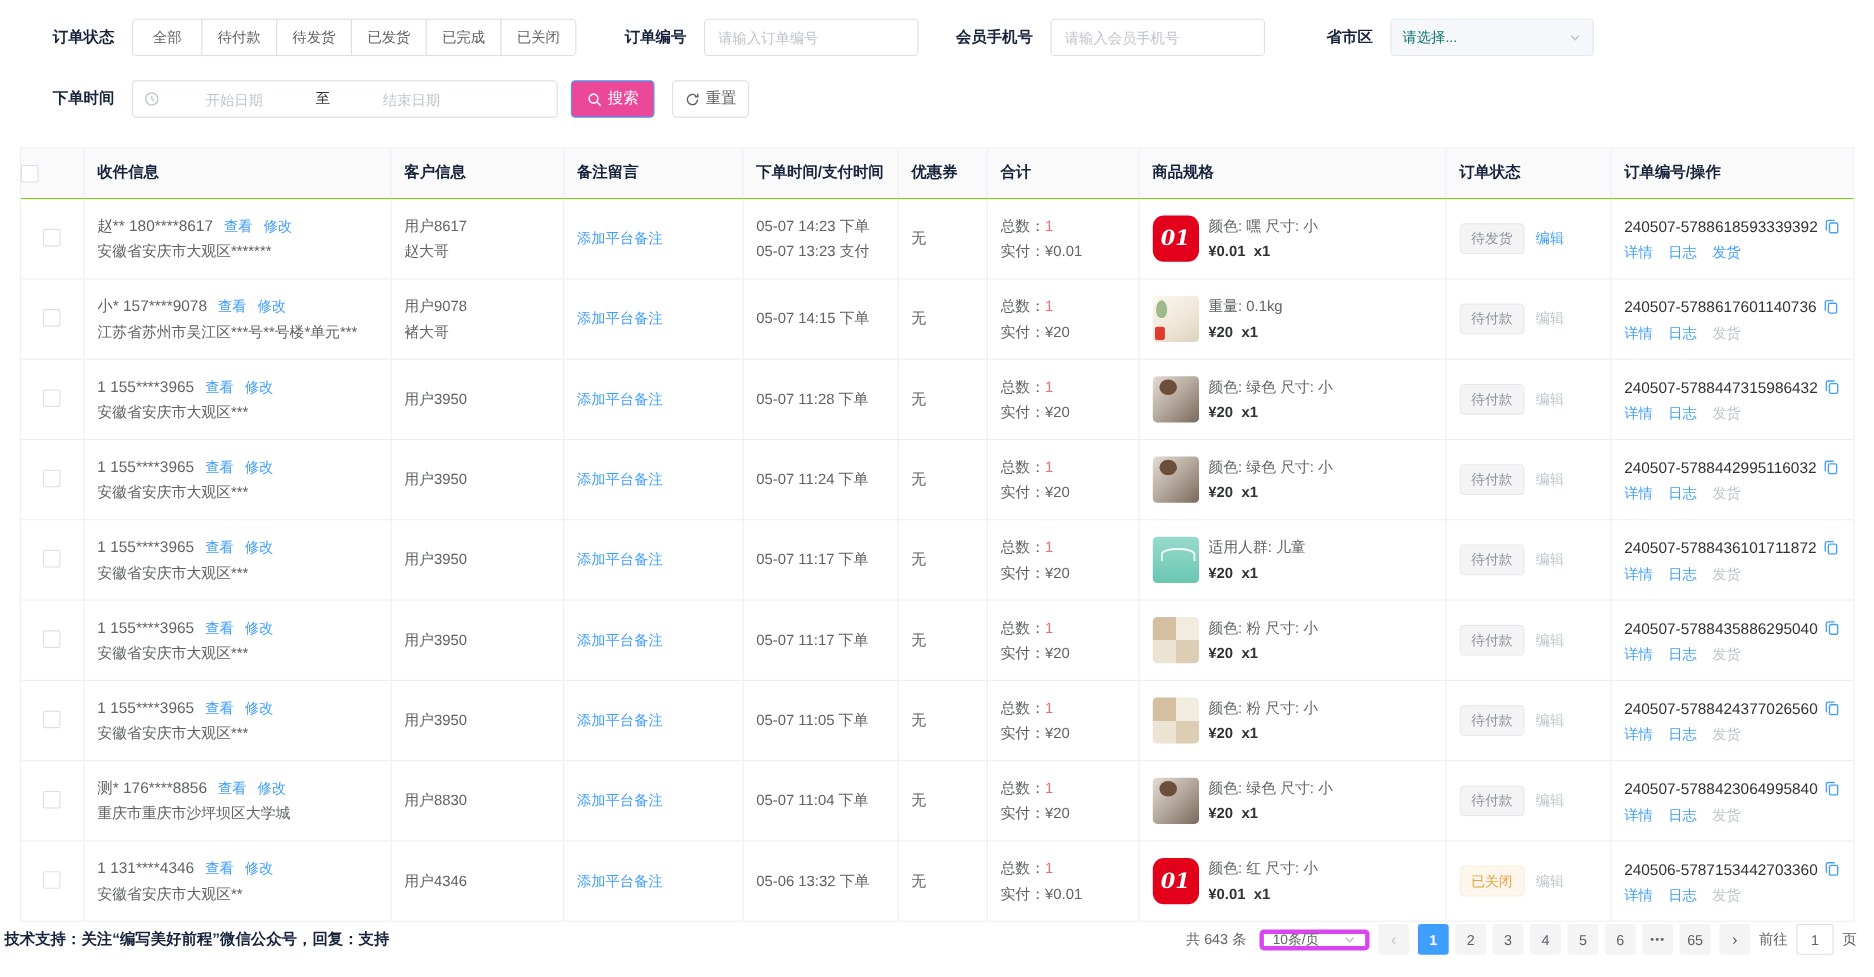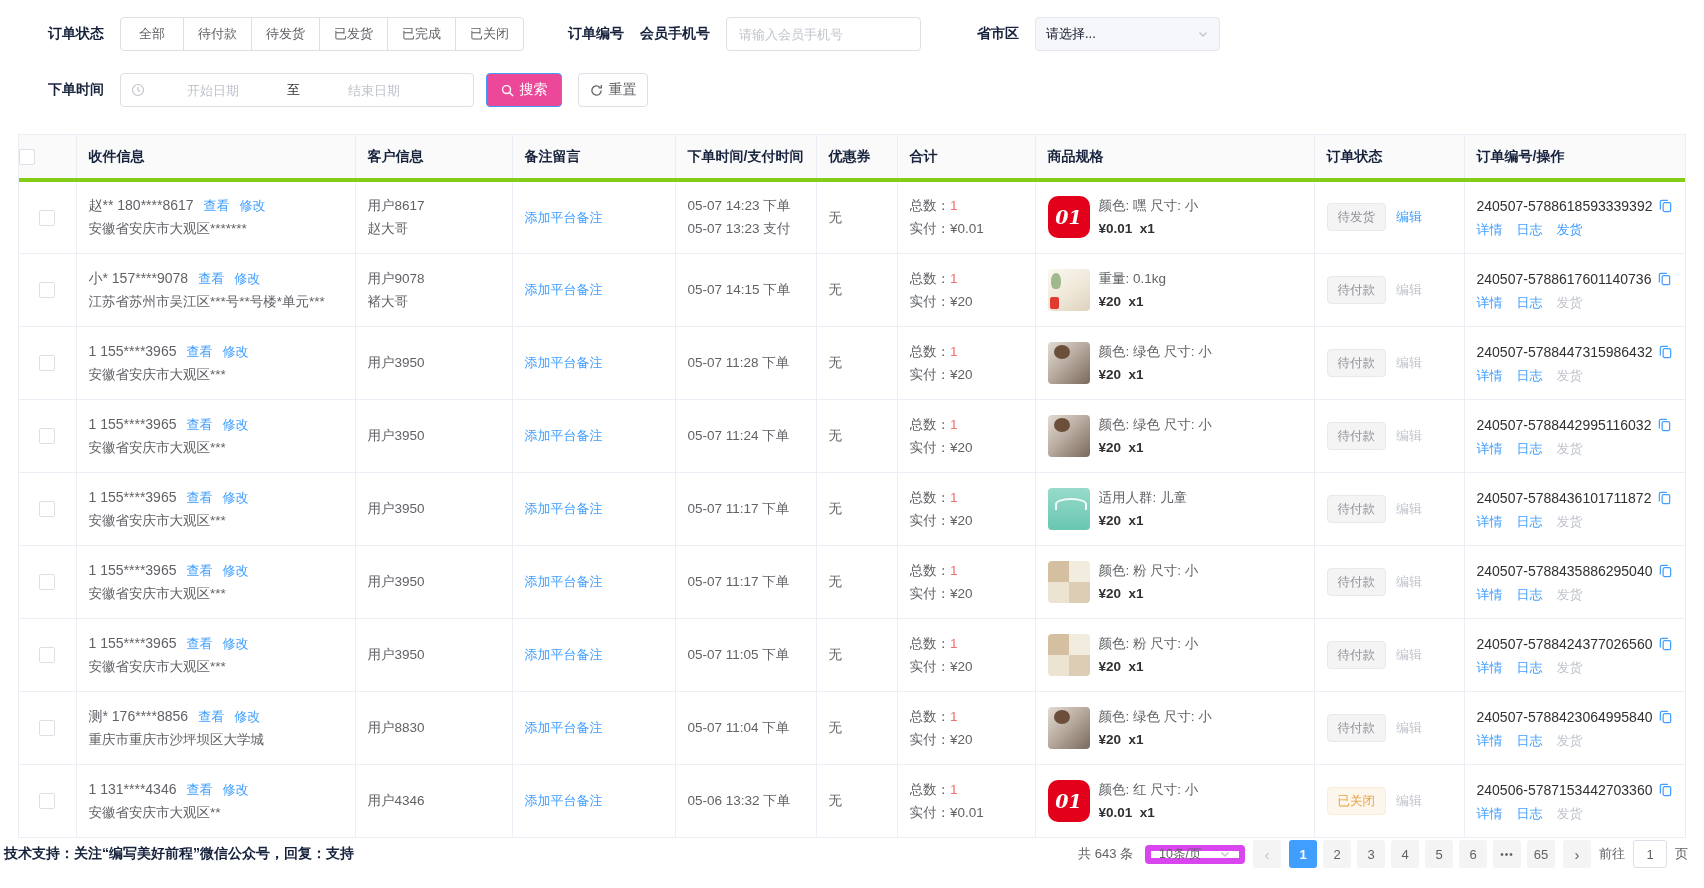--- a/index.html
+++ b/index.html
@@ -17,36 +17,36 @@
     margin-left:-1px;font-size:13px;color:#606266;cursor:pointer;font-family:inherit;}
   .tab-btn:first-child{margin-left:0;border-radius:4px 0 0 4px;}
   .tab-btn:last-child{border-radius:0 4px 4px 0;}
   .txt-input{height:34px;box-sizing:border-box;border:1px solid #dcdfe6;border-radius:4px;
     padding:0 12px;font-size:13px;color:#606266;font-family:inherit;outline:none;}
   .txt-input::placeholder{color:#c0c4cc;}
   .in-orderno{width:195px;margin-right:34px;}
   .in-phone{width:195px;margin-right:56px;}
   .region-select{width:185px;height:34px;box-sizing:border-box;border:1px solid #e4e7ed;border-radius:4px;
     background:#f5f7fa;display:flex;align-items:center;justify-content:space-between;padding:0 10px;cursor:pointer;}
-  .region-select span{font-size:13px;color:#0f172a;}
-  .date-range{width:354px;height:34px;box-sizing:border-box;border:1px solid #dcdfe6;border-radius:4px;
+  .region-select span{font-size:13px;color:#0f766e;}
+  .date-range{width:387px;height:34px;box-sizing:border-box;border:1px solid #dcdfe6;border-radius:4px;
     display:flex;align-items:center;padding:0 10px;margin-right:12px;background:#fff;}
   .date-range input{border:none;outline:none;width:132px;text-align:center;font-size:13px;color:#606266;font-family:inherit;}
   .date-range input::placeholder{color:#c0c4cc;}
   .date-sep{font-size:13px;color:#303133;padding:0 6px;}
   .btn{height:34px;box-sizing:border-box;border-radius:4px;font-size:14px;cursor:pointer;
     display:inline-flex;align-items:center;justify-content:center;gap:6px;font-family:inherit;}
   .btn-search{background:#ec4899;border:1px solid #409eff;color:#fff;width:76px;margin-right:16px;}
   .btn-reset{background:#fff;border:1px solid #dcdfe6;color:#606266;width:70px;}
 
   
   .table-wrap{position:absolute;top:134px;left:18px;right:18px;height:722px;overflow:hidden;
     border:1px solid #ebeef5;background:#fff;}
   table.orders{width:100%;border-collapse:collapse;table-layout:fixed;}
-  .orders th{height:45px;background:#fafafa;border-bottom:4px solid #84cc16;border-right:1px solid #ebeef5;
+  .orders th{height:45px;background:#fafafa;border-bottom:1px solid #84cc16;border-right:1px solid #ebeef5;
     font-size:14px;font-weight:bold;color:#17233d;text-align:left;padding:0 12px;box-sizing:border-box;}
   .orders td{height:73px;border-bottom:1px solid #ebeef5;border-right:1px solid #ebeef5;
     padding:8px 12px;box-sizing:border-box;vertical-align:middle;}
   .orders th:last-child,.orders td:last-child{border-right:none;}
   .td-cb,.th-cb{text-align:center;padding:0 !important;}
   .cb{display:inline-block;width:14px;height:14px;border:1px solid #dcdfe6;border-radius:2px;background:#fff;vertical-align:middle;}
   .line{line-height:23px;font-size:13.5px;color:#606266;white-space:nowrap;overflow:hidden;}
   .l1{display:flex;align-items:center;gap:10px;text-align:right;}
   .dark{color:#606266;font-size:14px;}
   .addr{font-size:13.5px;}
@@ -75,21 +75,21 @@
   .ono{font-size:14px;color:#303133;}
   .copy{display:inline-flex;margin-left:6px;vertical-align:-2px;cursor:pointer;}
   .ops{display:flex;gap:14px;margin-top:3px;}
 
   
   .footer{position:absolute;left:0;right:0;bottom:14px;height:32px;background:#fff;
     display:flex;align-items:center;justify-content:space-between;padding:0 16px 4px 4px;}
   .support{font-size:14px;font-weight:bold;color:#17233d;white-space:nowrap;}
   .pagination{display:flex;align-items:center;gap:8px;}
   .total{font-size:13px;color:#606266;margin-right:4px;}
-  .size-select{width:100px;height:19px;box-sizing:border-box;border:6px solid #d946ef;border-radius:4px;
+  .size-select{width:100px;height:19px;box-sizing:border-box;border:4px solid #d946ef;border-radius:4px;
     display:flex;align-items:center;justify-content:space-between;padding:0 8px;cursor:pointer;background:#fff;}
   .size-select span{font-size:12.5px;color:#606266;}
   .pages{display:flex;gap:6px;}
   .page-btn{min-width:28px;height:28px;border:none;border-radius:3px;background:#f4f4f5;color:#606266;
     font-size:13px;cursor:pointer;font-family:inherit;padding:0 6px;}
   .page-btn.active{background:#409eff;color:#fff;font-weight:bold;}
   .page-btn.dots{letter-spacing:1px;font-size:10px;color:#606266;}
   .page-btn.nav{font-size:15px;color:#c0c4cc;}
   .page-btn.nav.next{color:#606266;}
   .goto-label{font-size:13px;color:#606266;}
@@ -106,20 +106,21 @@
       <span class="flabel">订单状态</span>
       <div class="tab-group">
           <button class="tab-btn">全部</button>
           <button class="tab-btn">待付款</button>
           <button class="tab-btn">待发货</button>
           <button class="tab-btn">已发货</button>
           <button class="tab-btn">已完成</button>
           <button class="tab-btn">已关闭</button>
         </div>
       <span class="flabel">订单编号</span>
+      <input class="txt-input in-orderno" placeholder="请输入订单编号" style="">
       <span class="flabel">会员手机号</span>
       <input class="txt-input in-phone" placeholder="请输入会员手机号" style="">
       <span class="flabel">省市区</span>
       <div class="region-select">
         <span>请选择...</span>
         <svg width="12" height="12" viewBox="0 0 12 12" fill="none" stroke="#c0c4cc" stroke-width="1.4">
             <path d="M2.5 4.5L6 8l3.5-3.5"></path>
           </svg>
       </div>
     </div>

